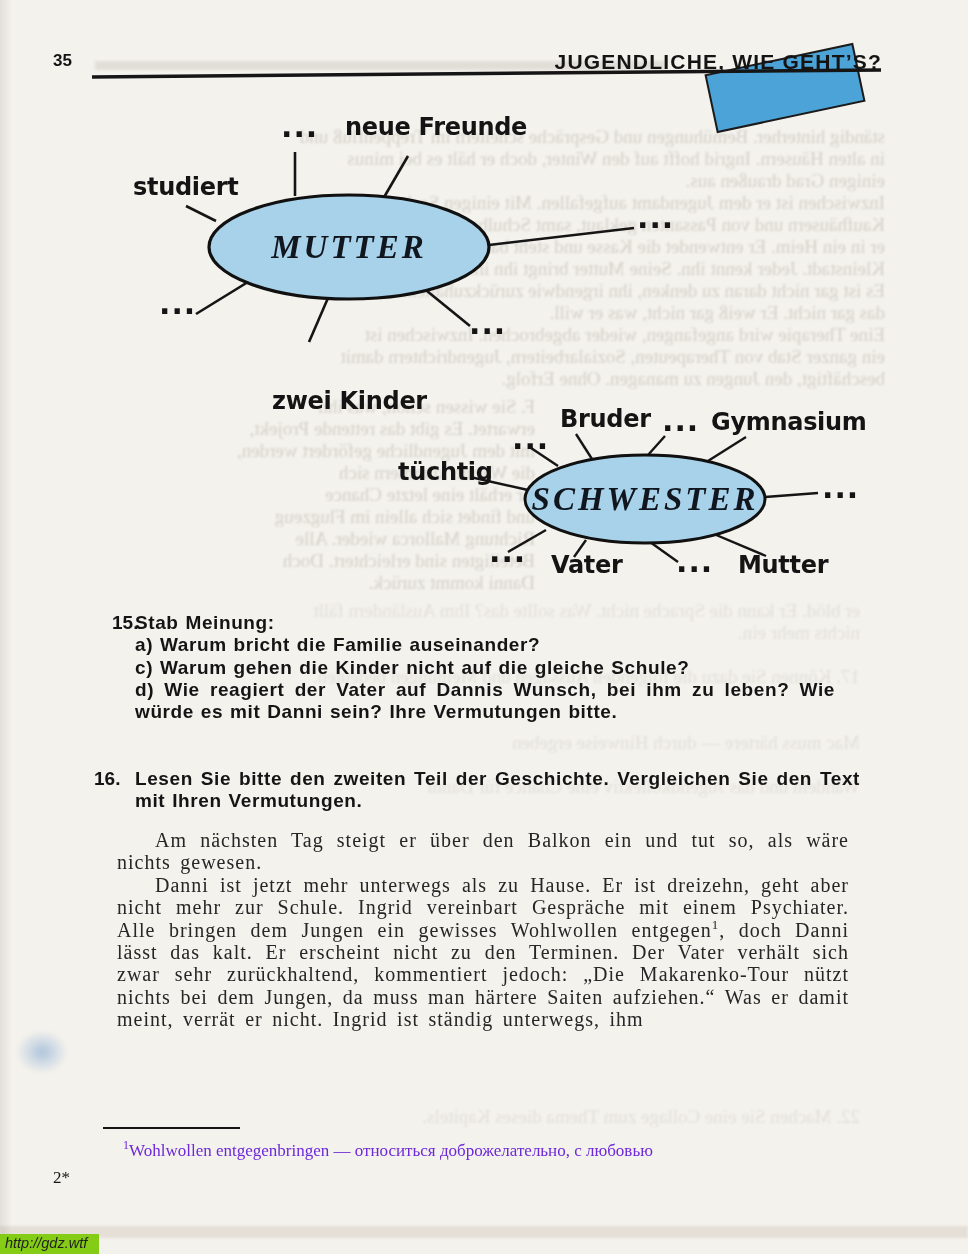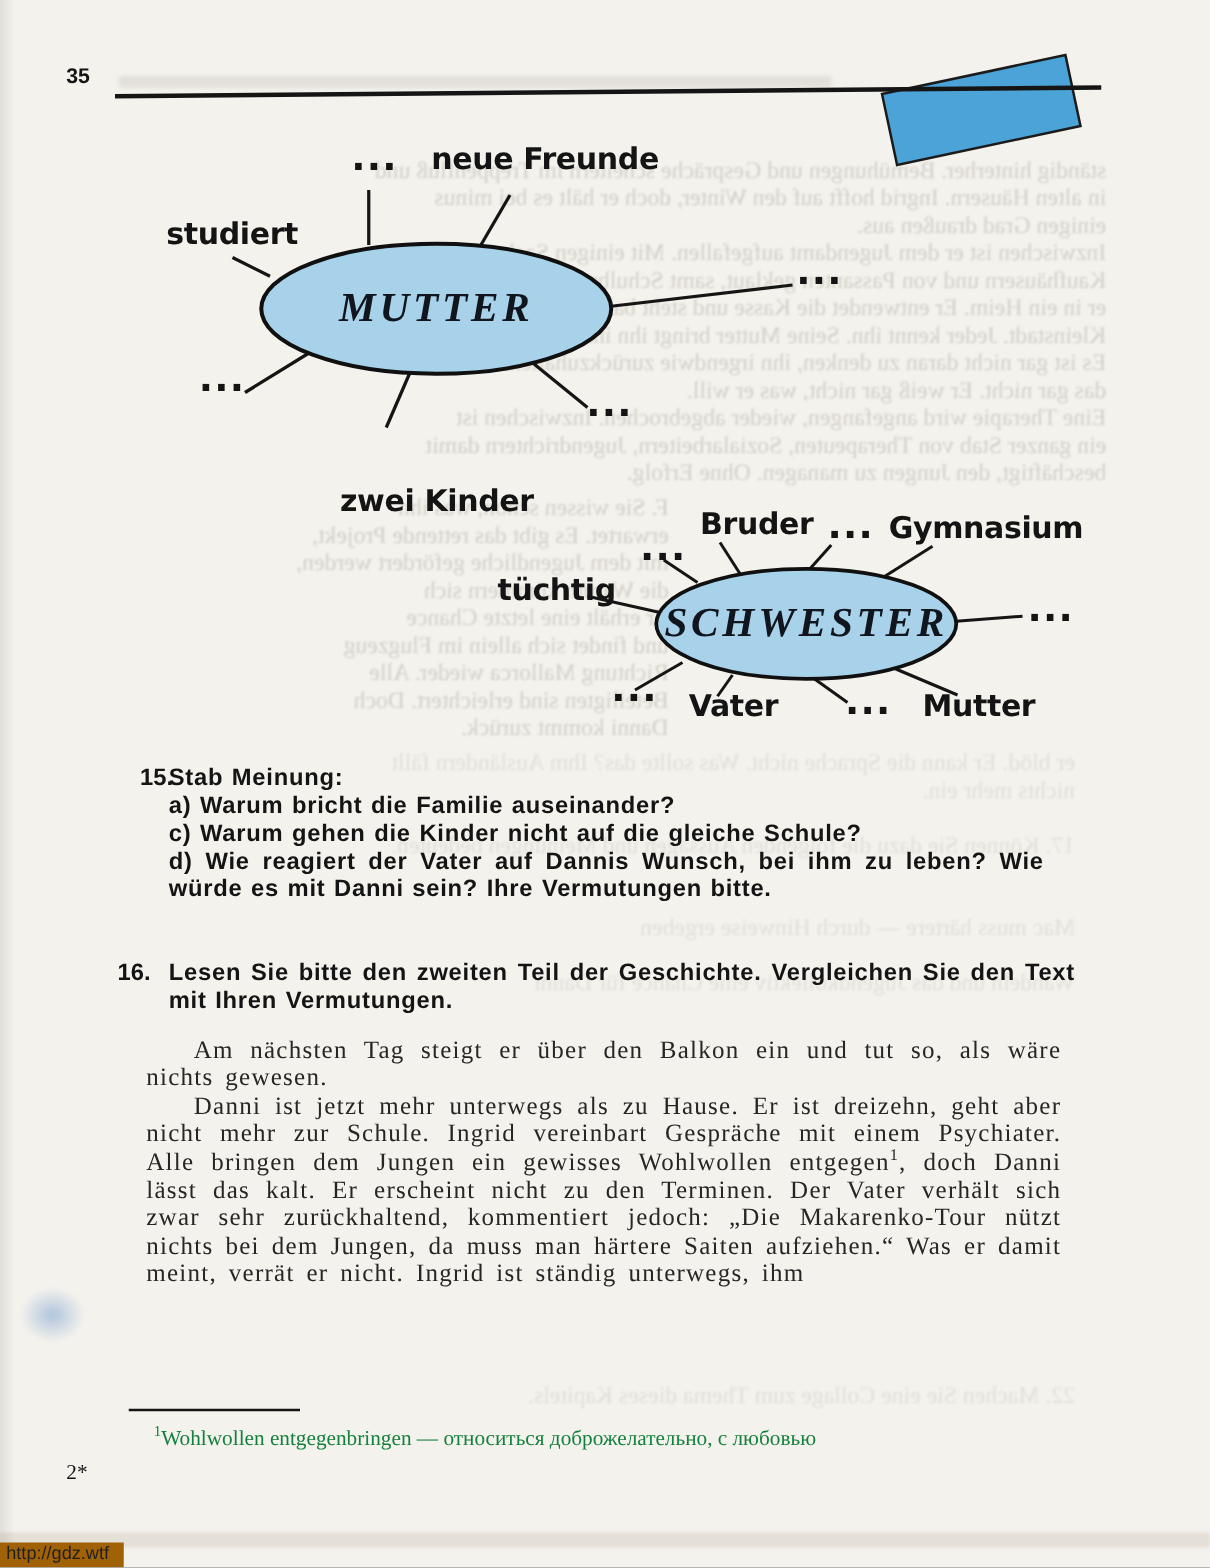--- a/index.html
+++ b/index.html
@@ -54,29 +54,29 @@
     position:absolute;left:117px;top:829px;width:732px;z-index:2;
     font-family:"Liberation Serif",serif;font-size:20px;line-height:22.4px;
     letter-spacing:1px;word-spacing:3.5px;text-align:justify;color:#262626;
   }
   .passage p{margin:0;text-indent:38px;}
   .passage sup{font-size:13px;line-height:0;}
 
   
   .footnote{
     position:absolute;left:123px;top:1138px;width:700px;z-index:2;
-    font-family:"Liberation Serif",serif;font-size:17px;color:#15803d;
+    font-family:"Liberation Serif",serif;font-size:17px;color:#6d28d9;
   }
   .footnote sup{font-size:12px;}
   .footmark{position:absolute;left:53px;top:1168px;z-index:2;
     font-family:"Liberation Serif",serif;font-size:17px;}
   .watermark{
     position:absolute;left:0;top:1234px;z-index:4;
-    background:#a16207;color:#1f1f1f;font-size:14.5px;
-    padding:1px 12px 3px 5px;cursor:pointer;
+    background:#84cc16;color:#1f1f1f;font-size:14.5px;
+    padding:1px 12px 3px 5px;cursor:pointer;font-style:italic;
   }
   .bluemark{position:absolute;left:16px;top:1030px;width:52px;height:44px;z-index:0;
     background:radial-gradient(ellipse at center,rgba(90,140,200,.45),rgba(90,140,200,0) 70%);
     filter:blur(2px);}
 </style>
 </head>
 <body>
 
 <div class="page">
 
@@ -122,20 +122,21 @@
 
 
 
 
 
 22. Machen Sie eine Collage zum Thema dieses Kapitels.</div>
   <div class="bluemark"></div>
   <div class="smudge"></div>
 
   <div class="pageno">35</div>
+  <div class="headline">JUGENDLICHE, WIE GEHT’S?</div>
 
   <svg class="shapes" width="968" height="1254" viewBox="0 0 968 1254">
 
     <rect x="710" y="59" width="150" height="58" transform="rotate(-12 785 88)" stroke="#1b1b1b" stroke-width="2" fill="#4ba3d8"></rect>
 
     <line x1="92" y1="77" x2="881" y2="70" stroke-width="3.6"></line>
 
     <line x1="295" y1="196" x2="295" y2="152" stroke-width="2.6"></line>
     <line x1="383" y1="199" x2="408" y2="156" stroke-width="2.6"></line>
     <line x1="216" y1="221" x2="186" y2="206" stroke-width="2.6"></line>

